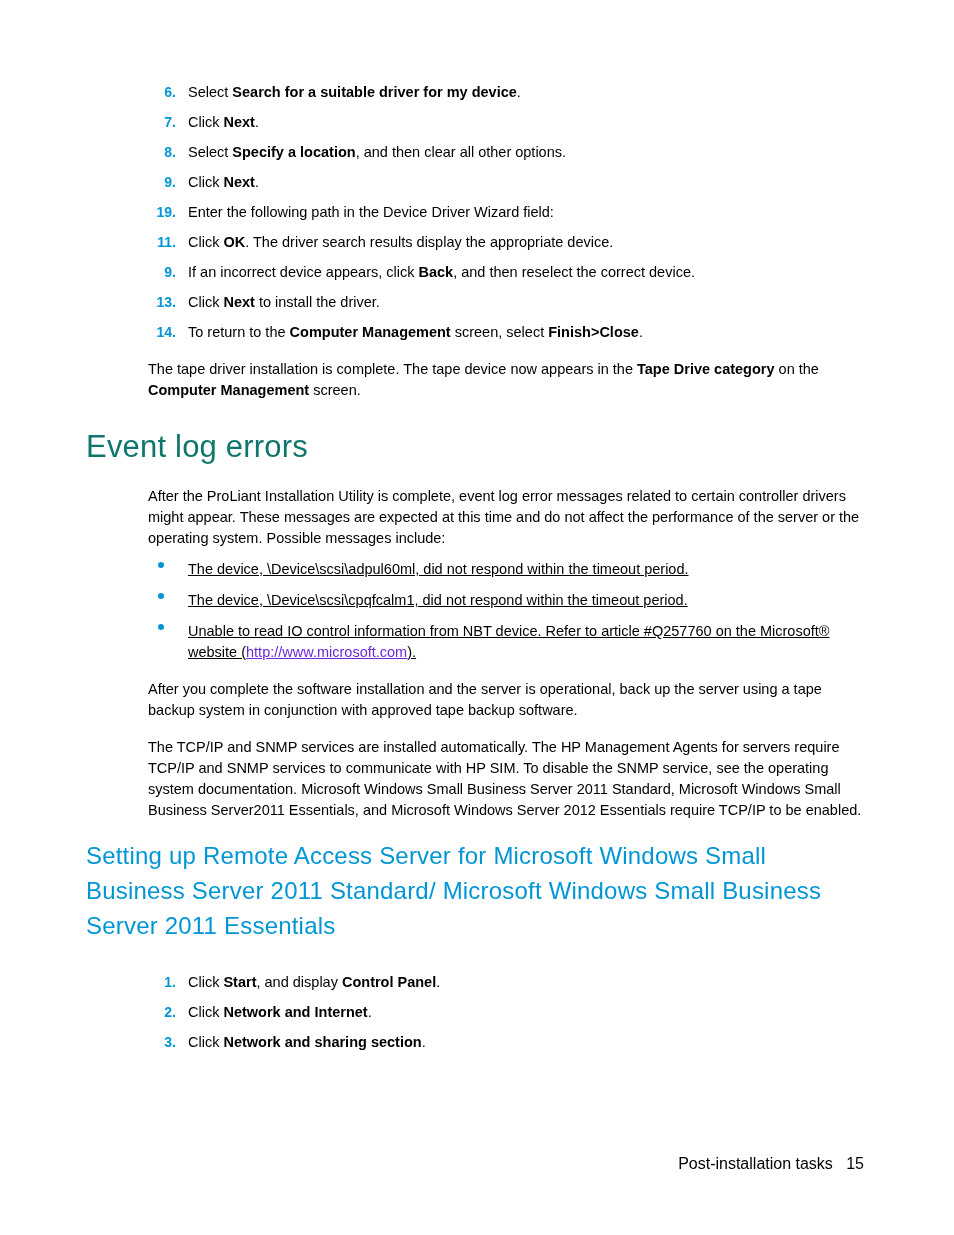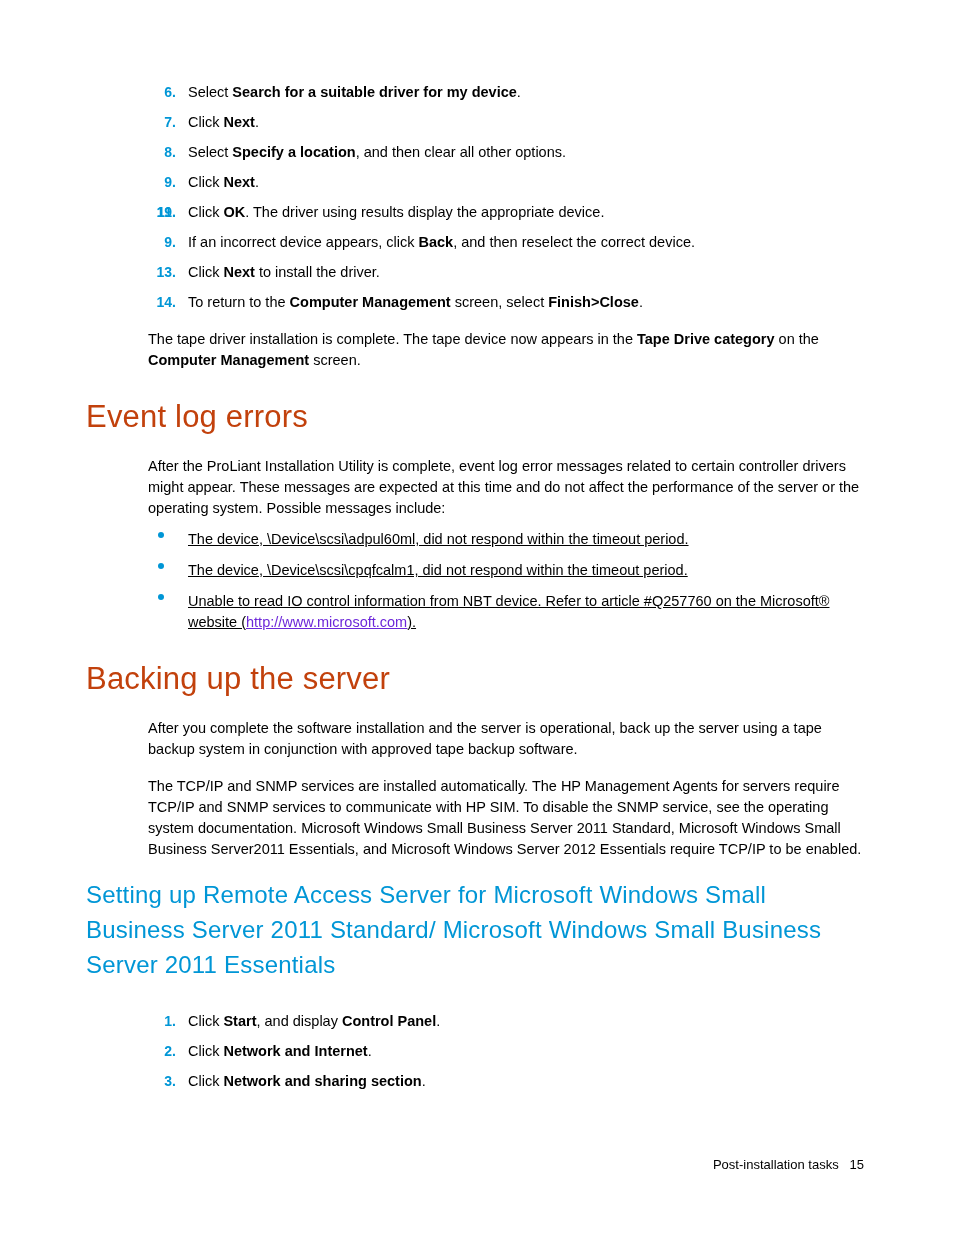--- a/index.html
+++ b/index.html
@@ -38,21 +38,21 @@
     width: 28px;
     text-align: right;
     font-weight: bold;
     color: #0096d6;
     font-size: 14px;
   }
   h1 {
     font-family: Arial, Helvetica, sans-serif;
     font-weight: 300;
     font-size: 31px;
-    color: #c2410c;
+    color: #0f766e;
     margin: 24px 0 10px 0;
     letter-spacing: 0.2px;
   }
   h2 {
     font-family: Arial, Helvetica, sans-serif;
     font-weight: 300;
     font-size: 24px;
     color: #0096d6;
     margin: 18px 0 28px 0;
     letter-spacing: 0.2px;
@@ -81,55 +81,54 @@
     border-radius: 50%;
   }
   a.link {
     color: #6d28d9;
     text-decoration: underline;
   }
   .footer {
     position: absolute;
     bottom: 60px;
     right: 90px;
-    font-size: 13px;
+    font-size: 16px;
   }
   .b { font-weight: bold; }
 </style>
 </head>
 <body>
 
 <div class="page">
 
   <ol class="numbered">
     <li><span class="num">6.</span><span>Select </span><span class="b">Search for a suitable driver for my device</span><span>.</span></li>
     <li><span class="num">7.</span><span>Click </span><span class="b">Next</span><span>.</span></li>
     <li><span class="num">8.</span><span>Select </span><span class="b">Specify a location</span><span>, and then clear all other options.</span></li>
     <li><span class="num">9.</span><span>Click </span><span class="b">Next</span><span>.</span></li>
-    <li><span class="num">19.</span></li>
-    <li><span class="num">11.</span><span>Click </span><span class="b">OK</span><span>. The driver using results display the appropriate device.</span></li>
+    <li><span class="num">19.</span><span>Enter the following path in the Device Driver Wizard field:</span></li>
+    <li><span class="num">11.</span><span>Click </span><span class="b">OK</span><span>. The driver search results display the appropriate device.</span></li>
     <li><span class="num">9.</span><span>If an incorrect device appears, click </span><span class="b">Back</span><span>, and then reselect the correct device.</span></li>
     <li><span class="num">13.</span><span>Click </span><span class="b">Next</span><span> to install the driver.</span></li>
     <li><span class="num">14.</span><span>To return to the </span><span class="b">Computer Management</span><span> screen, select </span><span class="b">Finish&gt;Close</span><span>.</span></li>
   </ol>
 
   <p class="body">
     <span>The tape driver installation is complete. The tape device now appears in the </span><span class="b">Tape Drive category</span><span> on the </span><span class="b">Computer Management</span><span> screen.</span>
   </p>
 
   <h1>Event log errors</h1>
   <p class="body">After the ProLiant Installation Utility is complete, event log error messages related to certain controller drivers might appear. These messages are expected at this time and do not affect the performance of the server or the operating system. Possible messages include:</p>
 
   <ul class="bullets">
     <li><span class="dot"></span><span>The device, \Device\scsi\adpul60ml, did not respond within the timeout period.</span></li>
     <li><span class="dot"></span><span>The device, \Device\scsi\cpqfcalm1, did not respond within the timeout period.</span></li>
     <li><span class="dot"></span><span>Unable to read IO control information from NBT device. Refer to article #Q257760 on the Microsoft® website (</span><a class="link">http://www.microsoft.com</a><span>).</span></li>
   </ul>
 
-  <h1>Backing up the server</h1>
   <p class="body">After you complete the software installation and the server is operational, back up the server using a tape backup system in conjunction with approved tape backup software.</p>
 
   <p class="body">The TCP/IP and SNMP services are installed automatically. The HP  Management Agents  for servers require TCP/IP and SNMP services to communicate with HP  SIM. To disable the SNMP service, see the operating system documentation. Microsoft Windows Small Business Server  2011 Standard, Microsoft Windows Small Business Server2011 Essentials, and Microsoft Windows Server 2012 Essentials require TCP/IP to be enabled.</p>
 
   <h2>Setting up Remote Access Server for Microsoft Windows Small Business Server 2011 Standard/ Microsoft Windows Small Business Server 2011 Essentials</h2>
 
   <ol class="numbered">
     <li><span class="num">1.</span><span>Click </span><span class="b">Start</span><span>, and display </span><span class="b">Control Panel</span><span>.</span></li>
     <li><span class="num">2.</span><span>Click </span><span class="b">Network and Internet</span><span>.</span></li>
     <li><span class="num">3.</span><span>Click </span><span class="b">Network and sharing section</span><span>.</span></li>

